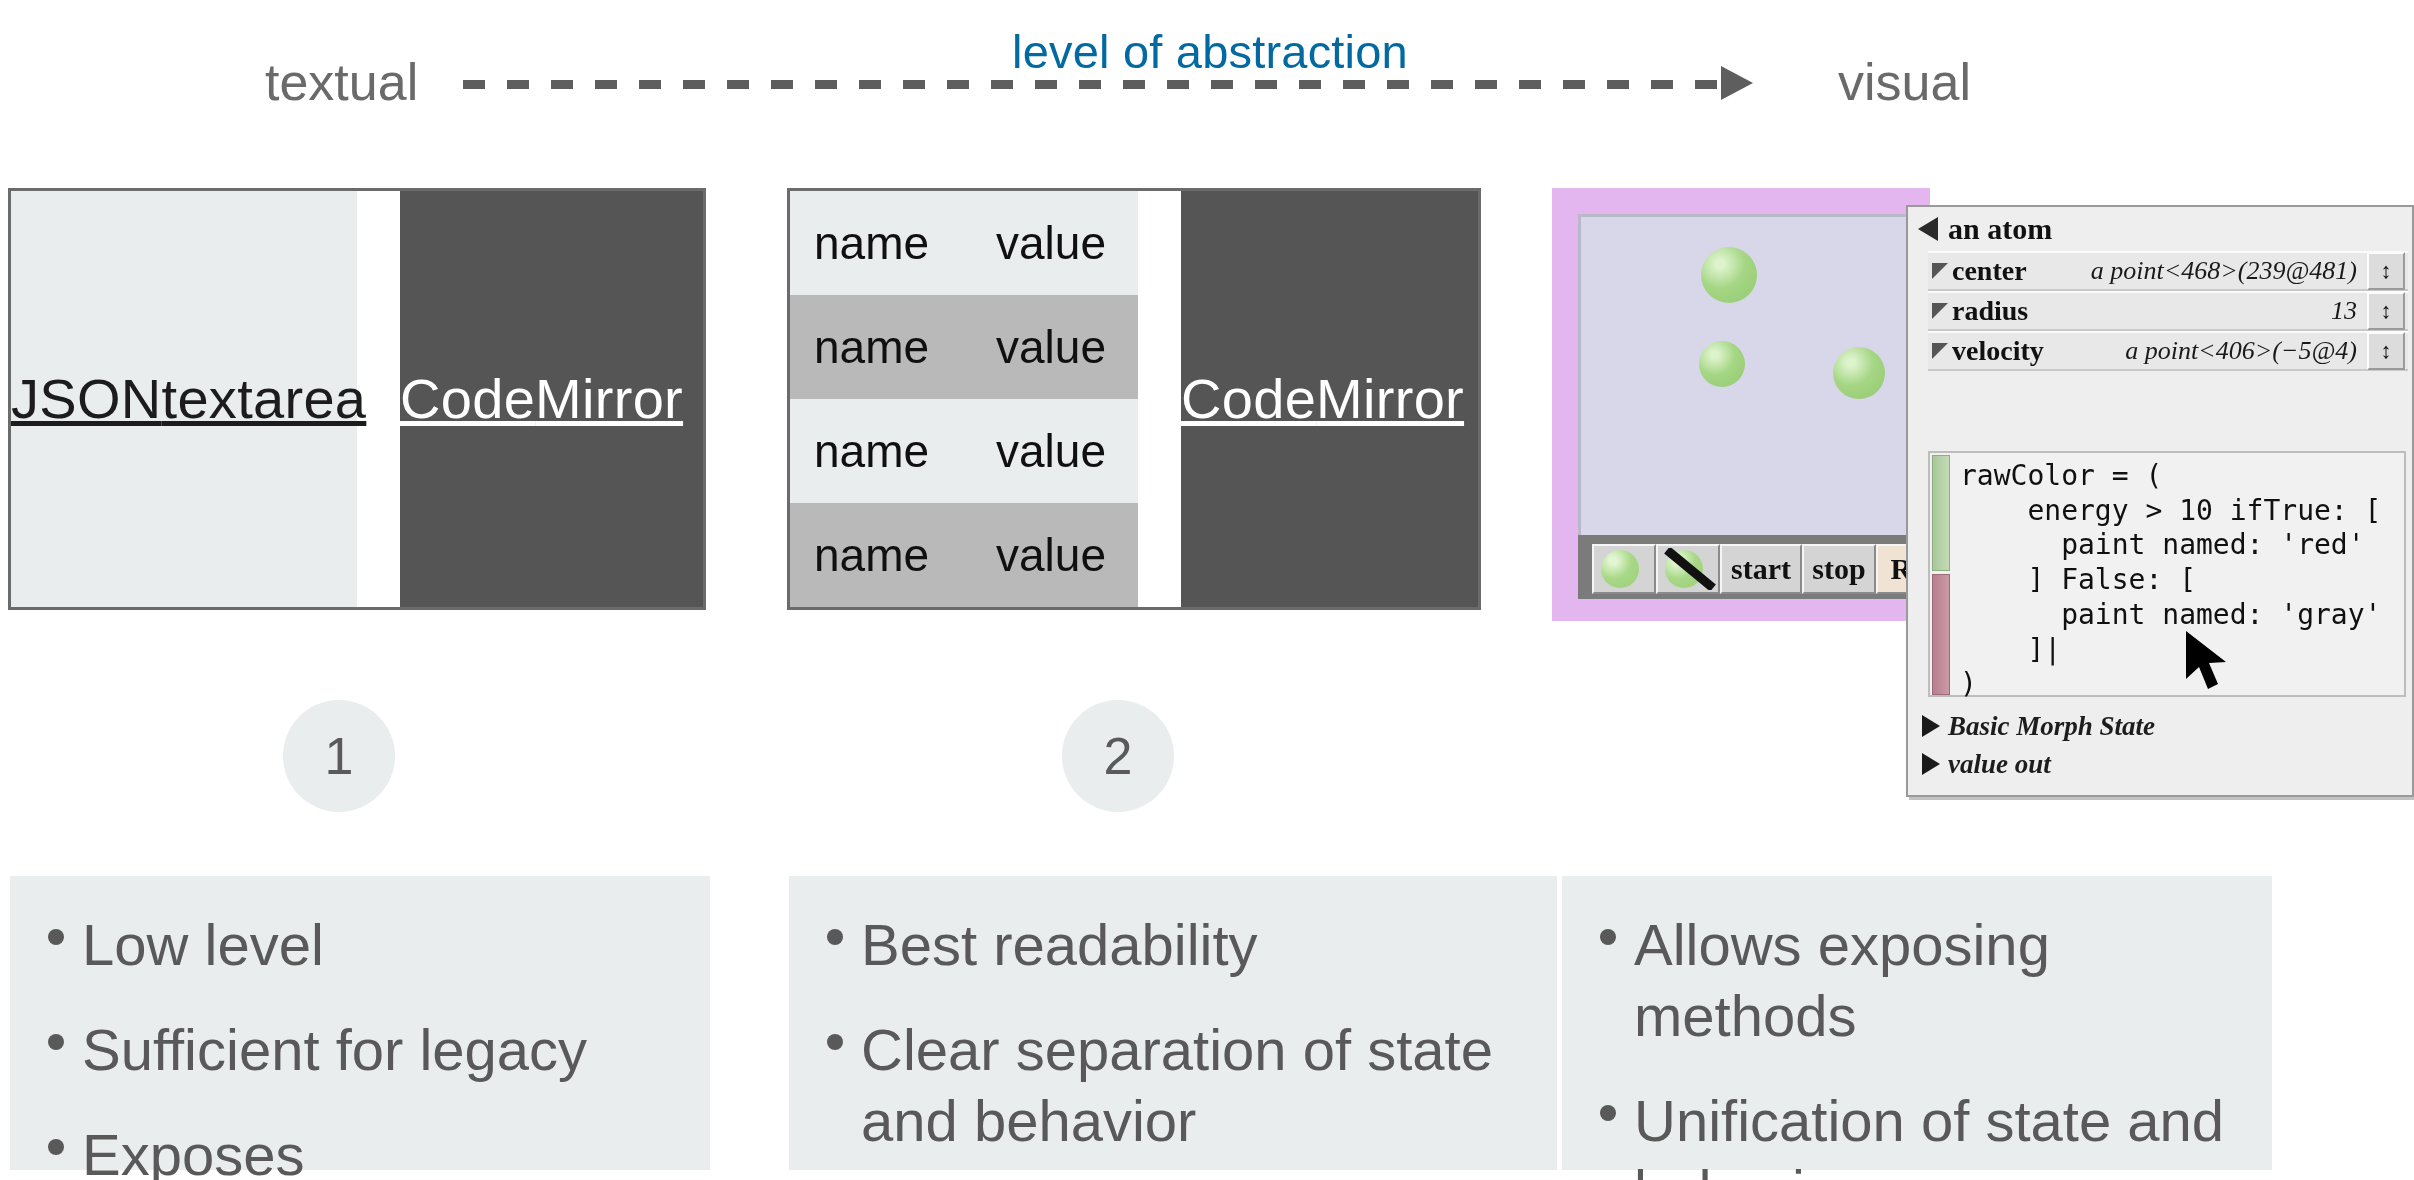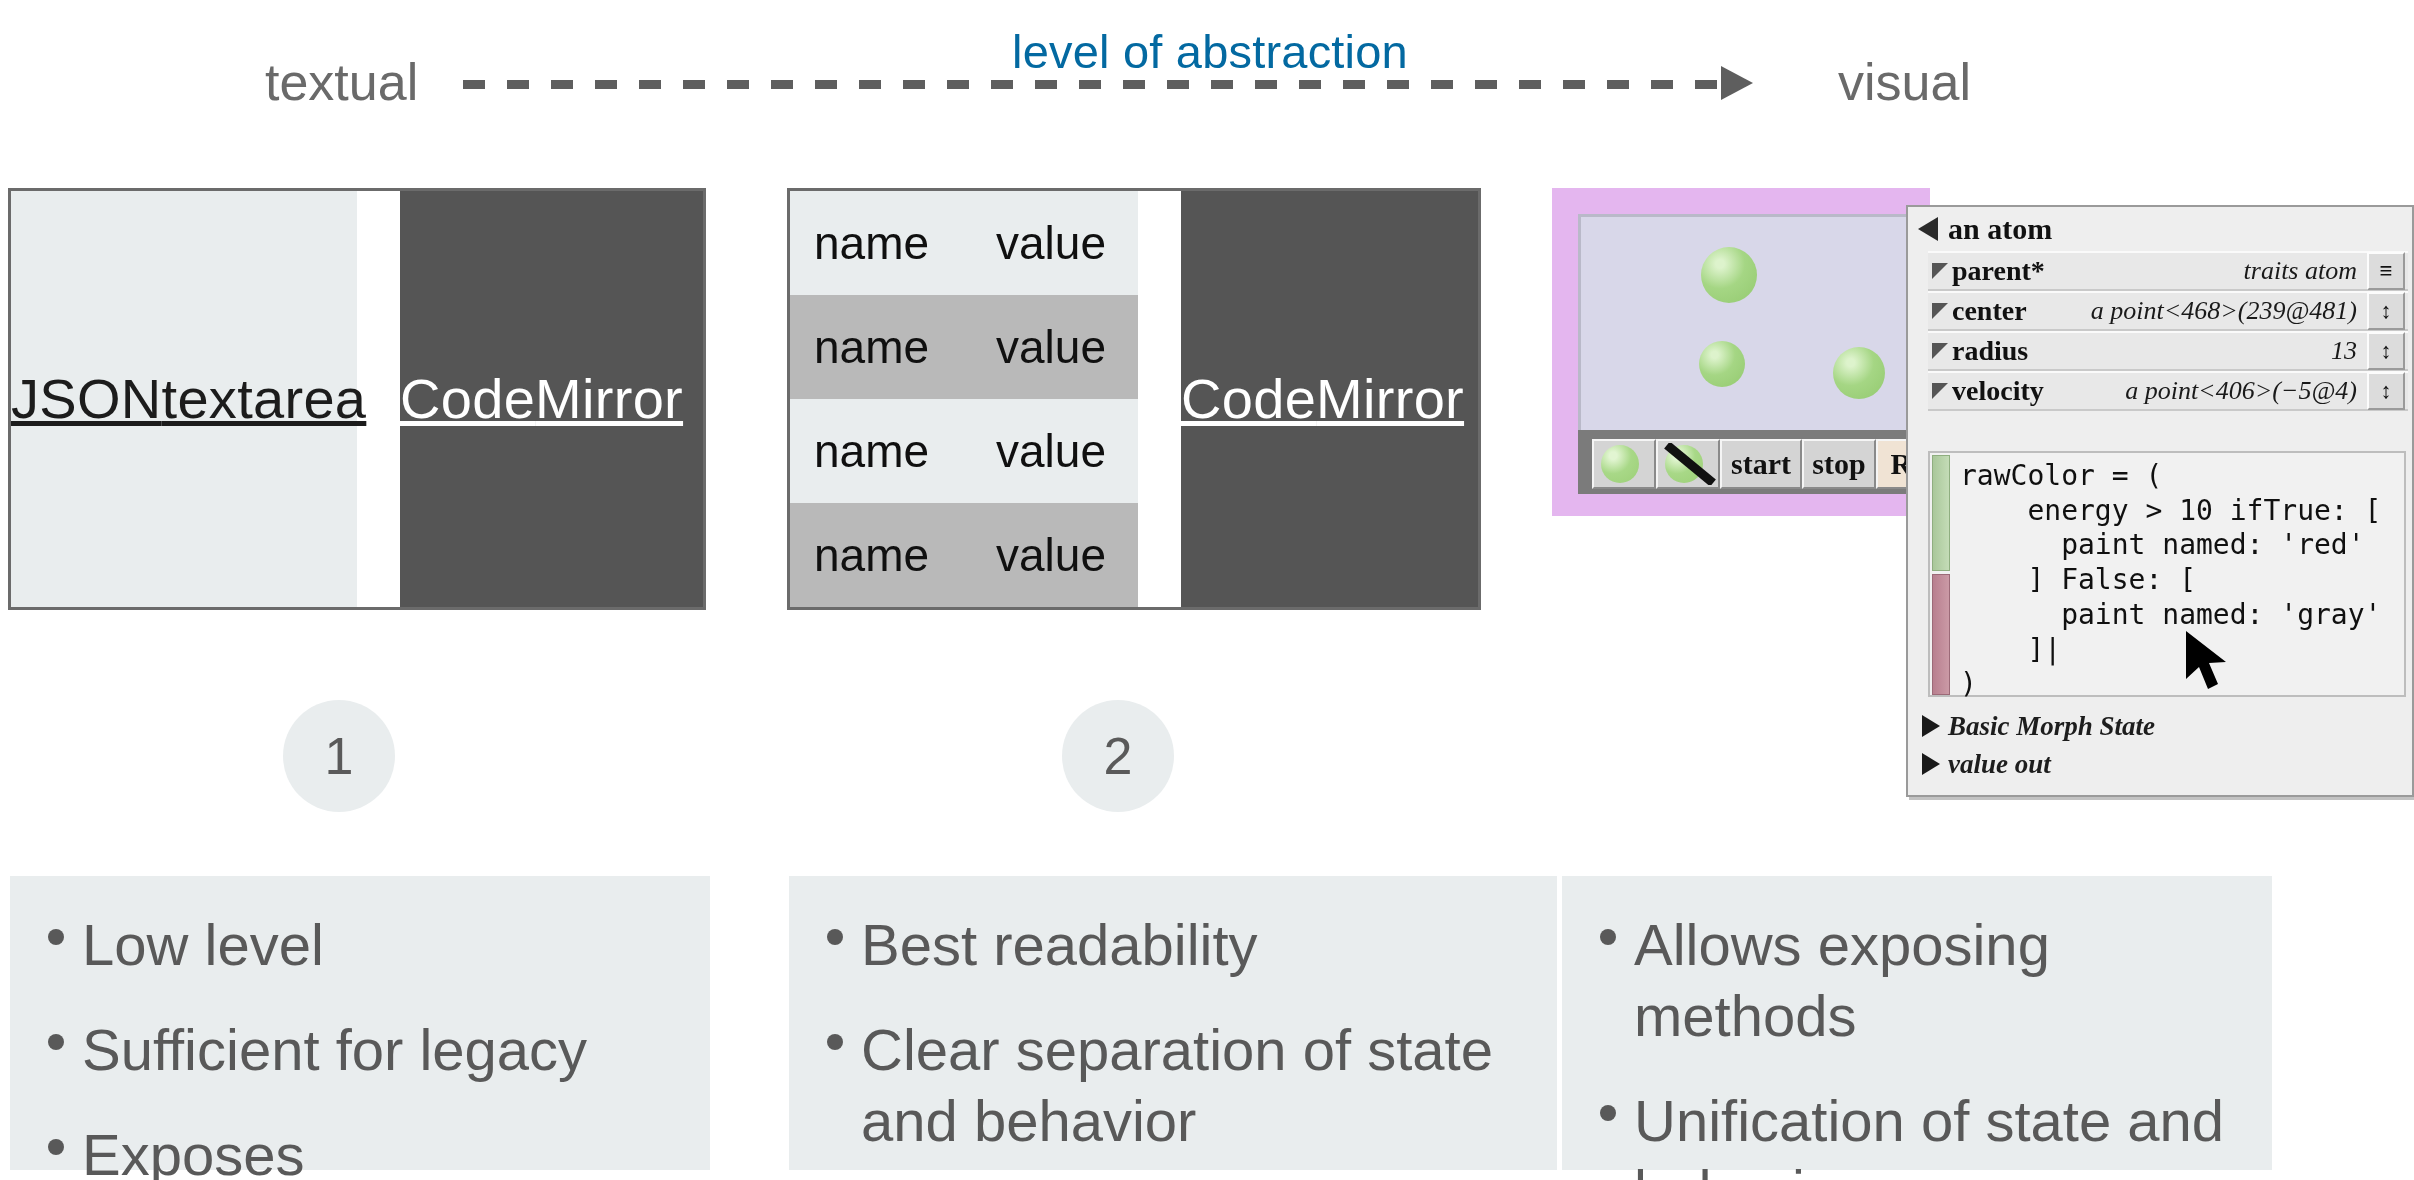--- a/index.html
+++ b/index.html
@@ -58,21 +58,21 @@
     flex:1;display:flex;align-items:center;font-size:46px;color:#101010;
   }
   .nv-row.odd{background:#e9edee;}
   .nv-row.even{background:#b9b9b9;}
   .nv-name{padding-left:24px;width:182px;}
   .nv-value{}
   #panel2 .right{flex:1;}
 
   
   #morphic{
-    position:absolute;left:1552px;top:188px;width:378px;height:328px;
+    position:absolute;left:1552px;top:188px;width:378px;height:433px;
     background:#e4b6ef;box-sizing:border-box;
   }
   #morphic .world{
     position:absolute;left:26px;top:26px;right:0px;bottom:64px;
     background:#d8d7e9;border-top:3px solid #b9b9c9;border-left:3px solid #b9b9c9;
   }
   #morphic .toolbar{
     position:absolute;left:26px;right:0;bottom:22px;height:64px;background:#7b7b7b;
   }
   .atom{
@@ -249,26 +249,20 @@
     </div>
   </div>
 
   <div id="inspector">
     <div class="insp-title">
       <span class="tri-left"></span>
       <span>an atom</span>
     </div>
 
     <div class="insp-rows">
-      <div class="insp-row">
-        <span class="pin"></span>
-        <span class="insp-key">parent*</span>
-        <span class="insp-val">traits atom</span>
-        <span class="insp-ctl">≡</span>
-      </div>
       <div class="insp-row">
         <span class="pin"></span>
         <span class="insp-key">center</span>
         <span class="insp-val">a point&lt;468&gt;(239@481)</span>
         <span class="insp-ctl">↕</span>
       </div>
       <div class="insp-row">
         <span class="pin"></span>
         <span class="insp-key">radius</span>
         <span class="insp-val">13</span>

